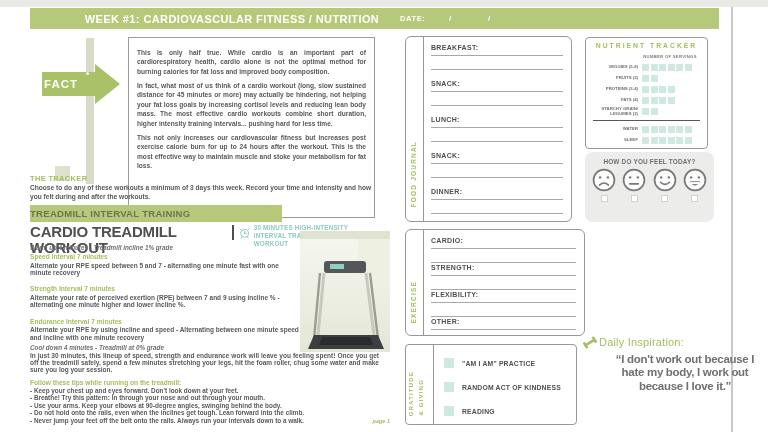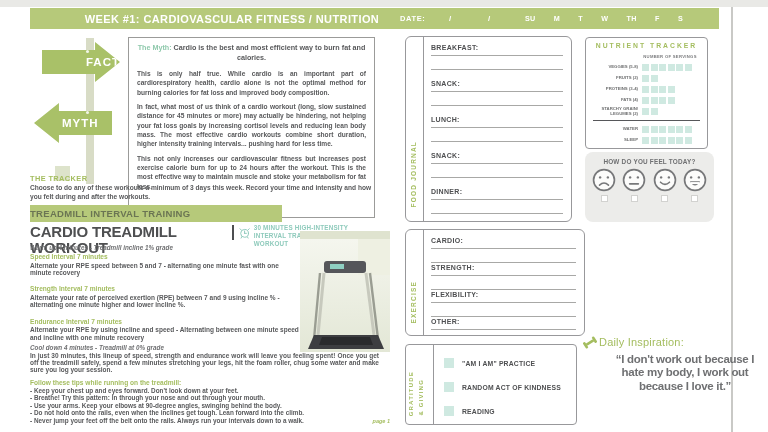--- a/index.html
+++ b/index.html
@@ -10,22 +10,22 @@
   .topstrip{left:0;top:0;width:768px;height:7px;background:#e9e9e6;}
   .pageedge{left:731px;top:7px;width:2px;height:425px;background:#c9c9c6;}
 
   
   .hdrband{left:30px;top:8px;width:404px;height:21px;background:#b6c97a;color:#fff;
            font-weight:bold;font-size:11px;letter-spacing:.4px;text-align:center;line-height:22px;}
   
   .post{left:86px;top:38px;width:8px;height:146px;background:#d8dcc6;}
   .postbase{left:55px;top:166px;width:15px;height:15px;background:#dde3cb;}
   .arrow{color:#fff;font-weight:bold;font-size:11.5px;letter-spacing:1px;line-height:40px;background:#a9c168;}
-  .arrow-fact{left:42px;top:42px;width:78px;height:40px;padding-left:16px;box-sizing:border-box;
-      clip-path:polygon(0 20%,68% 20%,68% 0,100% 50%,68% 100%,68% 80%,0 80%);text-align:right;}
+  .arrow-fact{left:42px;top:64px;width:78px;height:40px;padding-left:2px;box-sizing:border-box;
+      clip-path:polygon(0 20%,68% 20%,68% 0,100% 50%,68% 100%,68% 80%,0 80%);}
   .arrow-myth{left:34px;top:103px;width:78px;height:40px;padding-left:28px;box-sizing:border-box;
       clip-path:polygon(100% 20%,32% 20%,32% 0,0 50%,32% 100%,32% 80%,100% 80%);}
   .dot{width:3px;height:3px;border-radius:50%;background:#fff;opacity:.85;}
 
   
   .mythbox{left:128px;top:37px;width:247px;height:181px;border:1px solid #9b9b99;
            box-sizing:border-box;padding:5px 8px 4px;}
   .myth-title{font-size:7.2px;font-weight:bold;color:#58595b;text-align:center;line-height:1.45;}
   .myth-title .mlabel{color:#8fc9ac;}
   .mythbox p{font-size:6.6px;font-weight:bold;color:#58595b;text-align:justify;line-height:1.42;margin:5px 0 0;}
@@ -112,30 +112,22 @@
   <div class="abs pageedge"></div>
 
   <div class="abs hdrband">WEEK #1:  CARDIOVASCULAR FITNESS / NUTRITION</div>
 
   <div class="abs post"></div>
   <div class="abs postbase"></div>
   <div class="abs arrow arrow-fact">
     <span>FACT</span>
     <span class="abs dot" style="left:44px;top:8px;"></span>
   </div>
-  <div class="abs arrow arrow-myth">
-    <span>MYTH</span>
-    <span class="abs dot" style="left:52px;top:8px;"></span>
-  </div>
 
   <div class="abs mythbox">
-    <div class="myth-title">
-      <span class="mlabel">The Myth:</span>
-      <span>Cardio is the best and most efficient way to burn fat and calories.</span>
-    </div>
     <div id="myth-paras">
         <p>This is only half true. While cardio is an important part of cardiorespiratory health, cardio alone is not the optimal method for burning calories for fat loss and improved body composition.</p>
         <p>In fact, what most of us think of a cardio workout (long, slow sustained distance for 45 minutes or more) may actually be hindering, not helping your fat loss goals by increasing cortisol levels and reducing lean body mass. The most effective cardio workouts combine short duration, higher intensity training intervals... pushing hard for less time.</p>
         <p>This not only increases our cardiovascular fitness but increases post exercise calorie burn for up to 24 hours after the workout. This is the most effective way to maintain muscle and stoke your metabolism for fat loss.</p>
       </div>
   </div>
 
   <div class="abs workouts-h">THE TRACKER</div>
   <div class="abs intro">Choose to do any of these workouts a minimum of 3 days this week.  Record your time and intensity and how you felt during and after the workouts.</div>
   <div class="abs tband">TREADMILL INTERVAL TRAINING</div>
@@ -202,29 +194,20 @@
         <path d="M66 42 L74 104"></path>
     </g>
     <polygon points="14,104 78,104 84,118 8,118" fill="#3d3e41"></polygon>
     <polygon points="22,106 70,106 73,114 19,114" fill="#2a2b2d"></polygon>
   </svg>
 
   <div class="abs dateband">
     <span class="datelabel">DATE:</span>
     <span class="slash" style="left:57px;">/</span>
     <span class="slash" style="left:96px;">/</span>
-    <span class="days" id="days">
-        <span class="day">SU</span>
-        <span class="day">M</span>
-        <span class="day">T</span>
-        <span class="day">W</span>
-        <span class="day">TH</span>
-        <span class="day">F</span>
-        <span class="day">S</span>
-      </span>
   </div>
 
   <div class="abs obox fjbox">
     <div class="sidecol">
       <span class="vtext" style="left:4px;bottom:14px;">FOOD JOURNAL</span>
     </div>
     <div class="entries" id="food-entries">
         <div class="entry" style="height: 36px;">
           <div class="lbl">BREAKFAST:</div>
           <div class="ln" style="top: 14px;"></div>

